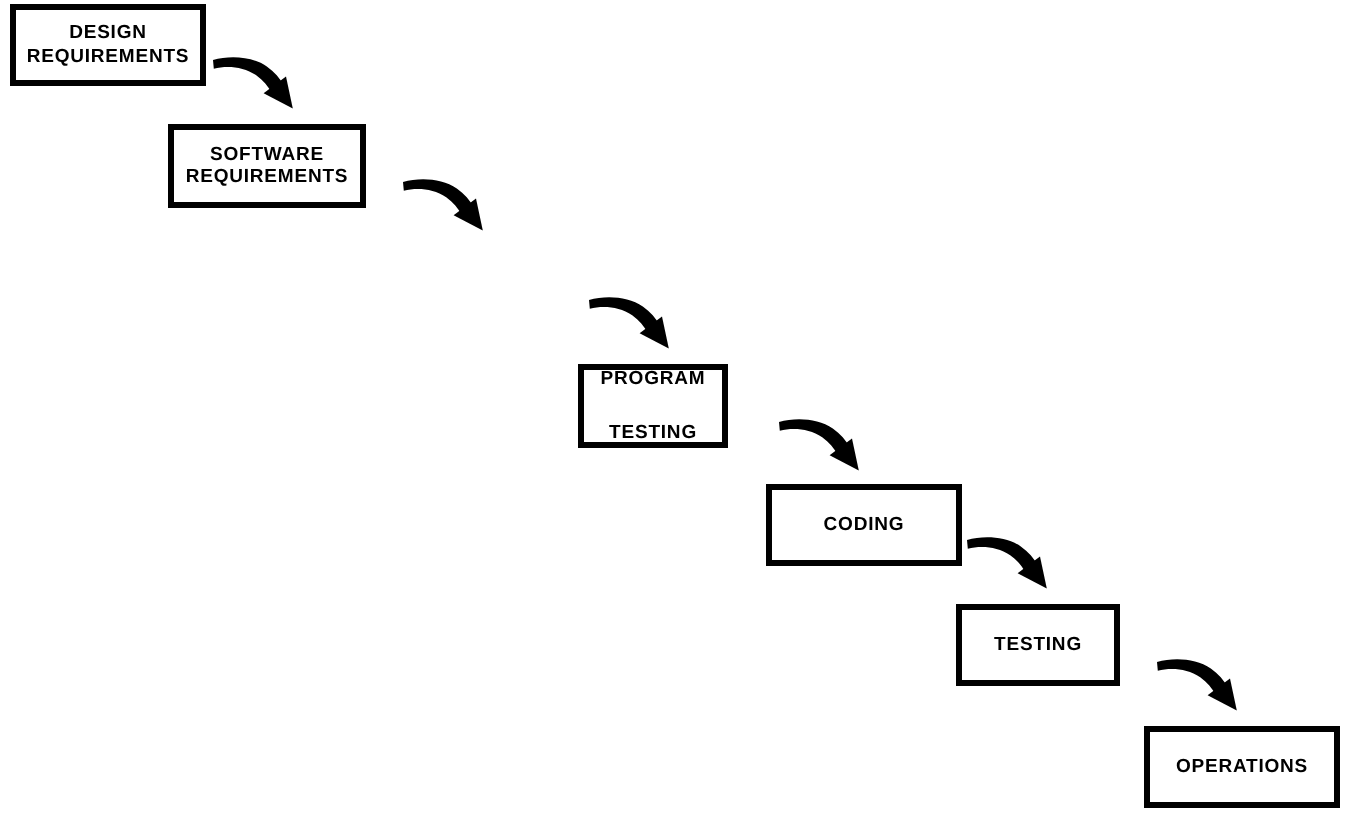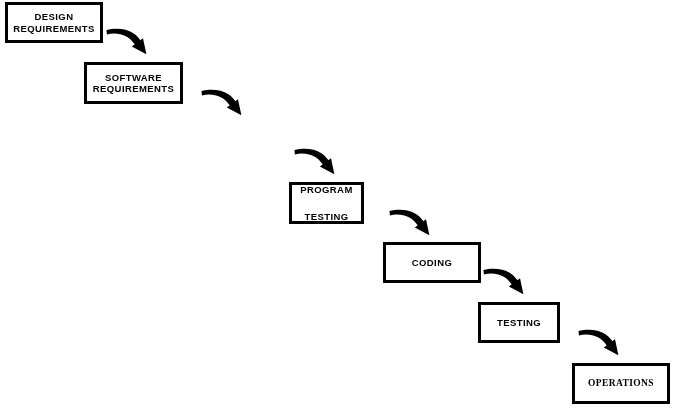--- a/index.html
+++ b/index.html
@@ -95,17 +95,17 @@
   </div>
 
   <div class="stage-box" style="left:383px; top:242px; width:98px; height:41px;">
     <span class="ln">CODING</span>
   </div>
 
   <div class="stage-box" style="left:478px; top:302px; width:82px; height:41px;">
     <span class="ln">TESTING</span>
   </div>
 
-  <div class="stage-box" style="left:572px; top:363px; width:98px; height:41px;font-family:Liberation Serif, serif;">
+  <div class="stage-box" style="left:572px; top:363px; width:98px; height:41px;">
     <span class="ln">OPERATIONS</span>
   </div>
 
 </div>
 
 </body></html>

